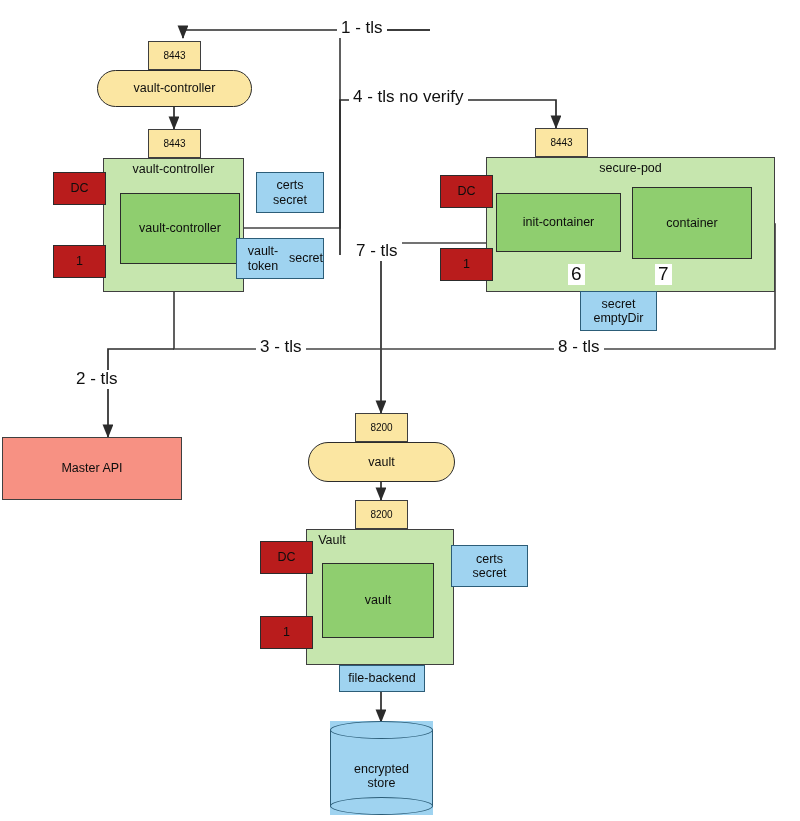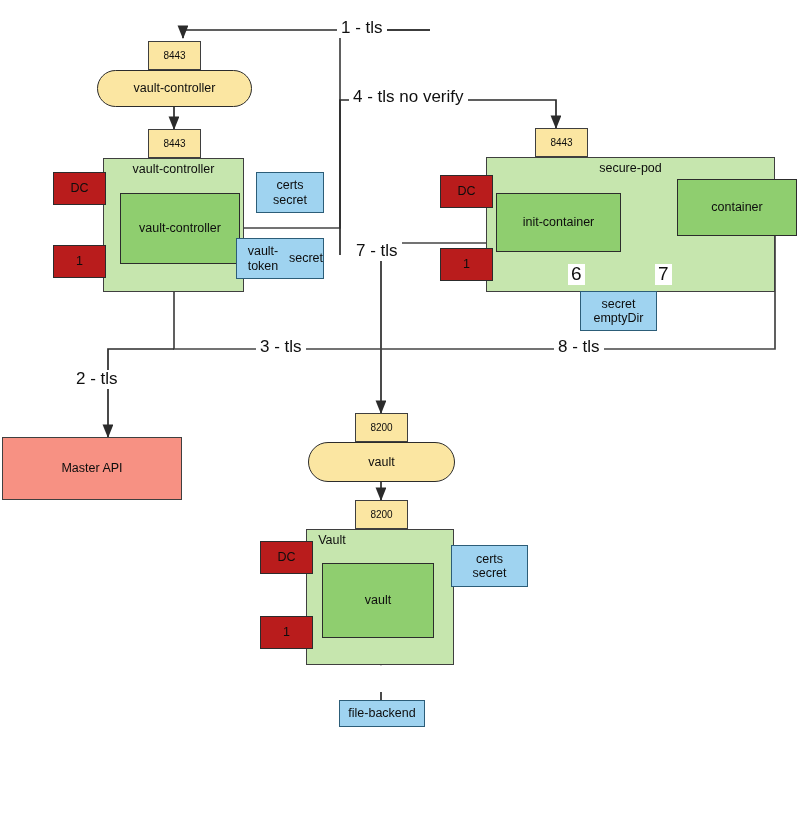--- a/index.html
+++ b/index.html
@@ -224,21 +224,21 @@
   </div>
 
   <div class="node tag" style="left:440px; top:248px; width:53px; height:33px;">
     <span>1</span>
   </div>
 
   <div class="node container-box" style="left:496px; top:193px; width:125px; height:59px;">
     <span>init-container</span>
   </div>
 
-  <div class="node container-box" style="left:632px; top:179px; width:120px; height:57px;margin-left:45px;">
+  <div class="node container-box" style="left:632px; top:187px; width:120px; height:72px;">
     <span>container</span>
   </div>
 
   <div class="node resource" style="left:580px; top:291px; width:77px; height:40px; flex-direction:column;">
     <span>secret</span>
     <span>emptyDir</span>
   </div>
 
   <div class="node master" style="left:2px; top:437px; width:180px; height:63px;">
     <span>Master API</span>
@@ -271,24 +271,33 @@
   <div class="node container-box" style="left:322px; top:563px; width:112px; height:75px;">
     <span>vault</span>
   </div>
 
   <div class="node resource" style="left:451px; top:545px; width:77px; height:42px; flex-direction:column;">
     <span>certs</span>
     <span>secret</span>
   </div>
 
 
-  <div class="node resource" style="left:339px; top:665px; width:86px; height:27px;margin-top:35px;">
+  <div class="node resource" style="left:339px; top:665px; width:86px; height:27px;">
     <span>file-backend</span>
   </div>
 
+  <div class="node cylinder" style="left:330px; top:721px; width:103px; height:94px;">
+    <div class="cyl-body"></div>
+    <div class="cyl-bottom"></div>
+    <div class="cyl-top"></div>
+    <div class="cyl-label" style="margin-top:16px;">
+      <div>encrypted</div>
+      <div>store</div>
+    </div>
+  </div>
 
   <div class="edge-label" style="left:337px; top:19px;">1 - tls</div>
 
   <div class="edge-label" style="left:349px; top:88px;">4 - tls no verify</div>
 
   <div class="edge-label" style="left:352px; top:242px;">7 - tls</div>
 
   <div class="edge-label" style="left:256px; top:338px;">3 - tls</div>
 
   <div class="edge-label" style="left:554px; top:338px;">8 - tls</div>

